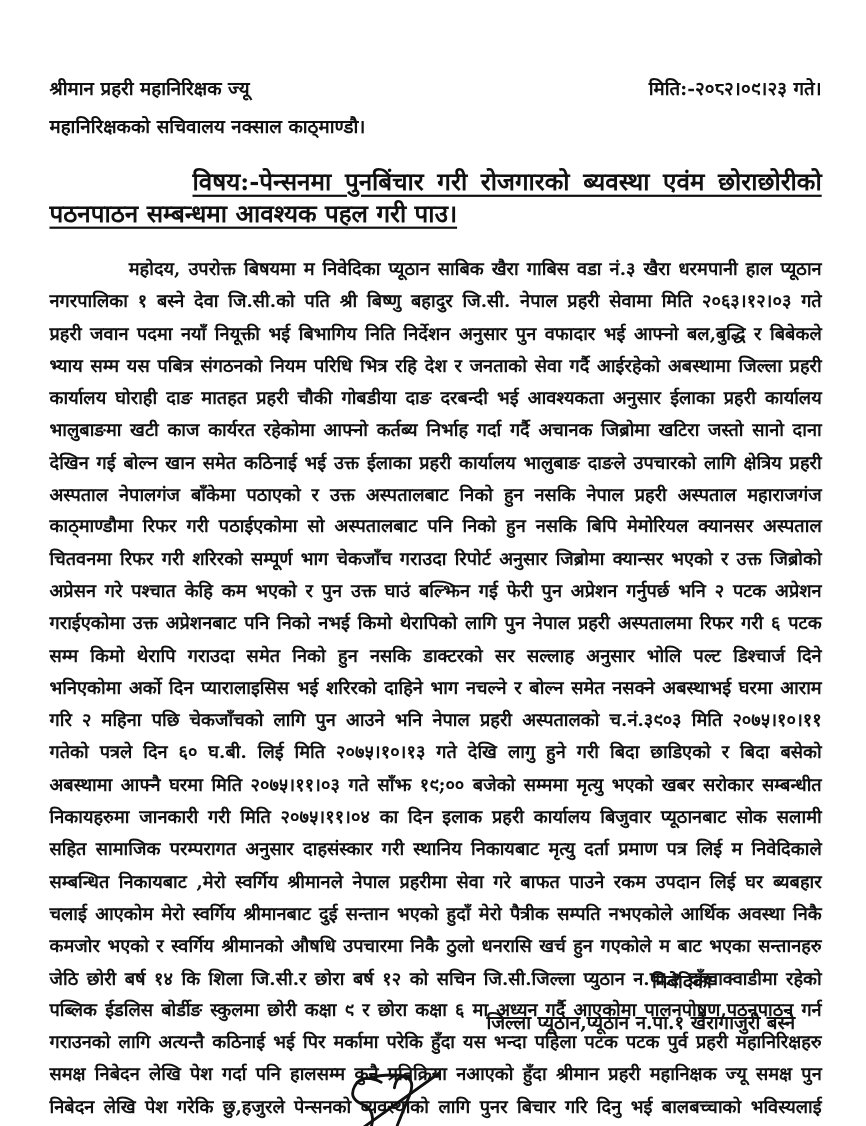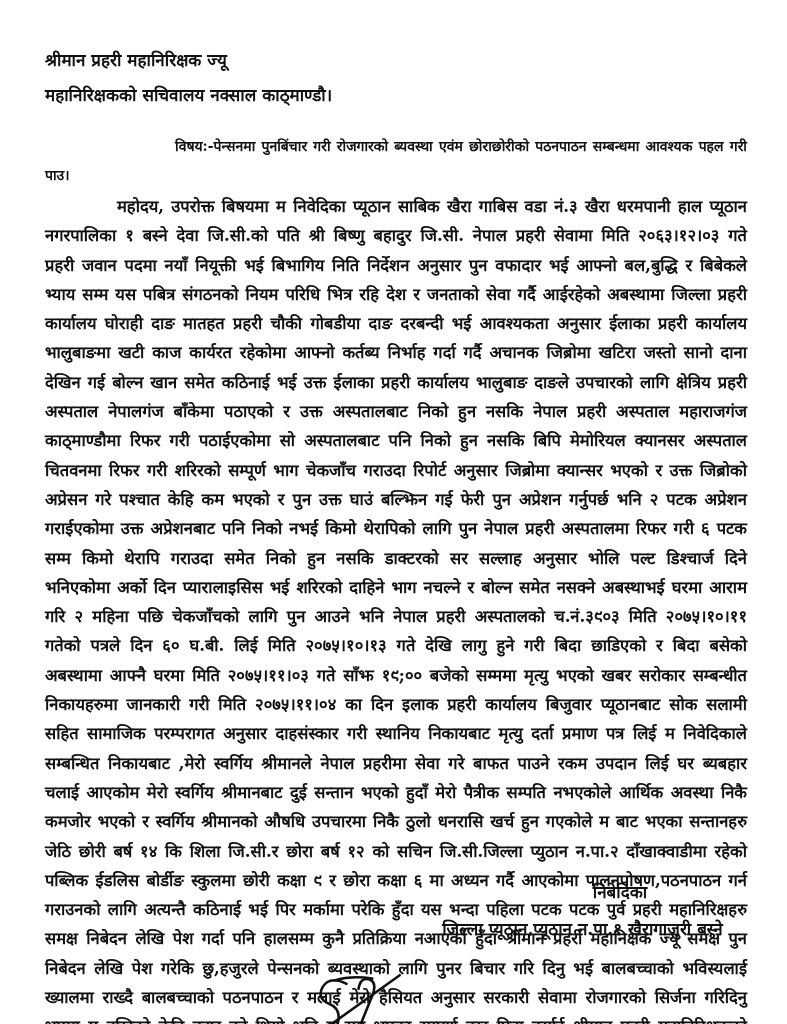--- a/index.html
+++ b/index.html
@@ -23,34 +23,36 @@
     top: 48px;
     width: 702px;
   }
   .header-row {
     display: flex;
     justify-content: space-between;
     align-items: baseline;
     font-size: 17px;
     font-weight: 600;
     margin-bottom: 12px;
+    margin-top: 20px;
   }
   .addressee-line2 {
     font-size: 17px;
     font-weight: 600;
     margin-bottom: 26px;
   }
   .subject {
-    font-size: 14px;
+    font-size: 22px;
     font-weight: 700;
     line-height: 29px;
     text-indent: 130px;
+    text-decoration: underline;
     text-underline-offset: 4px;
     text-align: justify;
-    margin-bottom: 2px;
+    margin-bottom: 20px;
   }
   .body-text {
     font-size: 16.5px;
     font-weight: 600;
     line-height: 29.3px;
     text-align: justify;
     text-indent: 72px;
     word-spacing: 1px;
   }
   .closing {
@@ -94,20 +96,21 @@
   }
 </style>
 </head>
 <body>
 
 <div class="page">
   <div class="letter">
 
     <div class="header-row">
       <span>श्रीमान प्रहरी महानिरिक्षक ज्यू</span>
+      <span>मिति:-२०८२।०९।२३ गते।</span>
     </div>
 
     <div class="addressee-line2">महानिरिक्षकको सचिवालय नक्साल काठ्माण्डौ।</div>
 
     <div class="subject">विषय:-पेन्सनमा पुनबिंचार गरी रोजगारको ब्यवस्था एवंम छोराछोरीको पठनपाठन सम्बन्धमा आवश्यक पहल गरी पाउ।</div>
 
     <div class="body-text">महोदय, उपरोक्त बिषयमा म निवेदिका प्यूठान साबिक खैरा गाबिस वडा नं.३ खैरा धरमपानी हाल प्यूठान नगरपालिका १ बस्ने देवा जि.सी.को पति श्री बिष्णु बहादुर जि.सी. नेपाल प्रहरी सेवामा मिति २०६३।१२।०३ गते प्रहरी जवान पदमा नयाँ नियूक्ती भई बिभागिय निति निर्देशन अनुसार पुन वफादार भई आफ्नो बल,बुद्धि र बिबेकले भ्याय सम्म यस पबित्र संगठनको नियम परिधि भित्र रहि देश र जनताको सेवा गर्दै आईरहेको अबस्थामा जिल्ला प्रहरी कार्यालय घोराही दाङ मातहत प्रहरी चौकी गोबडीया दाङ दरबन्दी भई आवश्यकता अनुसार ईलाका प्रहरी कार्यालय भालुबाङमा खटी काज कार्यरत रहेकोमा आफ्नो कर्तब्य निर्भाह गर्दा गर्दै अचानक जिब्रोमा खटिरा जस्तो सानो दाना देखिन गई बोल्न खान समेत कठिनाई भई उक्त ईलाका प्रहरी कार्यालय भालुबाङ दाङले उपचारको लागि क्षेत्रिय प्रहरी अस्पताल नेपालगंज बाँकेमा पठाएको र उक्त अस्पतालबाट निको हुन नसकि नेपाल प्रहरी अस्पताल महाराजगंज काठ्माण्डौमा रिफर गरी पठाईएकोमा सो अस्पतालबाट पनि निको हुन नसकि बिपि मेमोरियल क्यानसर अस्पताल चितवनमा रिफर गरी शरिरको सम्पूर्ण भाग चेकजाँच गराउदा रिपोर्ट अनुसार जिब्रोमा क्यान्सर भएको र उक्त जिब्रोको अप्रेसन गरे पश्चात केहि कम भएको र पुन उक्त घाउं बल्झिन गई फेरी पुन अप्रेशन गर्नुपर्छ भनि २ पटक अप्रेशन गराईएकोमा उक्त अप्रेशनबाट पनि निको नभई किमो थेरापिको लागि पुन नेपाल प्रहरी अस्पतालमा रिफर गरी ६ पटक सम्म किमो थेरापि गराउदा समेत  निको हुन नसकि डाक्टरको सर सल्लाह अनुसार भोलि पल्ट डिश्चार्ज दिने भनिएकोमा अर्को दिन प्यारालाइसिस भई शरिरको दाहिने भाग नचल्ने र बोल्न समेत नसक्ने अबस्थाभई घरमा आराम गरि २ महिना पछि चेकजाँचको लागि पुन आउने भनि नेपाल प्रहरी अस्पतालको च.नं.३९०३ मिति २०७५।१०।११ गतेको पत्रले दिन ६० घ.बी. लिई मिति २०७५।१०।१३ गते देखि लागु हुने गरी बिदा छाडिएको र बिदा बसेको अबस्थामा आफ्नै घरमा मिति २०७५।११।०३ गते साँझ १९;०० बजेको सम्ममा मृत्यु भएको खबर सरोकार सम्बन्धीत निकायहरुमा जानकारी गरी मिति २०७५।११।०४ का दिन इलाक प्रहरी कार्यालय बिजुवार प्यूठानबाट सोक सलामी सहित सामाजिक परम्परागत अनुसार दाहसंस्कार गरी स्थानिय निकायबाट मृत्यु दर्ता प्रमाण पत्र लिई म निवेदिकाले सम्बन्धित निकायबाट ,मेरो स्वर्गिय श्रीमानले नेपाल प्रहरीमा सेवा गरे बाफत पाउने रकम उपदान लिई घर ब्यबहार चलाई आएकोम मेरो स्वर्गिय श्रीमानबाट दुई सन्तान भएको हुदाँ मेरो पैत्रीक सम्पति नभएकोले आर्थिक अवस्था निकै कमजोर भएको र स्वर्गिय श्रीमानको औषधि उपचारमा निकै ठुलो धनरासि खर्च हुन गएकोले म बाट भएका सन्तानहरु जेठि छोरी बर्ष १४ कि शिला जि.सी.र छोरा बर्ष १२ को सचिन जि.सी.जिल्ला प्युठान न.पा.२ दाँखाक्वाडीमा रहेको पब्लिक ईडलिस बोर्डीङ स्कुलमा छोरी कक्षा ९ र छोरा कक्षा ६ मा अध्यन गर्दै आएकोमा पालनपोषण,पठनपाठन गर्न गराउनको लागि अत्यन्तै कठिनाई भई पिर मर्कामा परेकि हुँदा यस भन्दा पहिला पटक पटक पुर्व प्रहरी महानिरिक्षहरु समक्ष निबेदन लेखि पेश गर्दा पनि  हालसम्म कुनै प्रतिक्रिया नआएको हुँदा श्रीमान प्रहरी महानिक्षक ज्यू समक्ष पुन निबेदन लेखि पेश गरेकि छु,हजुरले पेन्सनको ब्यवस्थाको लागि पुनर बिचार गरि दिनु भई बालबच्चाको भविस्यलाई ख्यालमा राख्दै बालबच्चाको पठनपाठन र मलाई मेरो हैसियत अनुसार सरकारी सेवामा रोजगारको सिर्जना गरिदिनु भएमा म दुखिको केहि उद्दार हुने थियो भनि म सग भएका सम्पूर्ण दुख पिडा दर्साई  श्रीमान प्रहरी महानिरिक्षकको सचिवालयमा यो निबेदन लेखि पेश गरेकि छु,श्रीमानको जो आदेश।</div>
   </div>
 
   <div class="closing">

